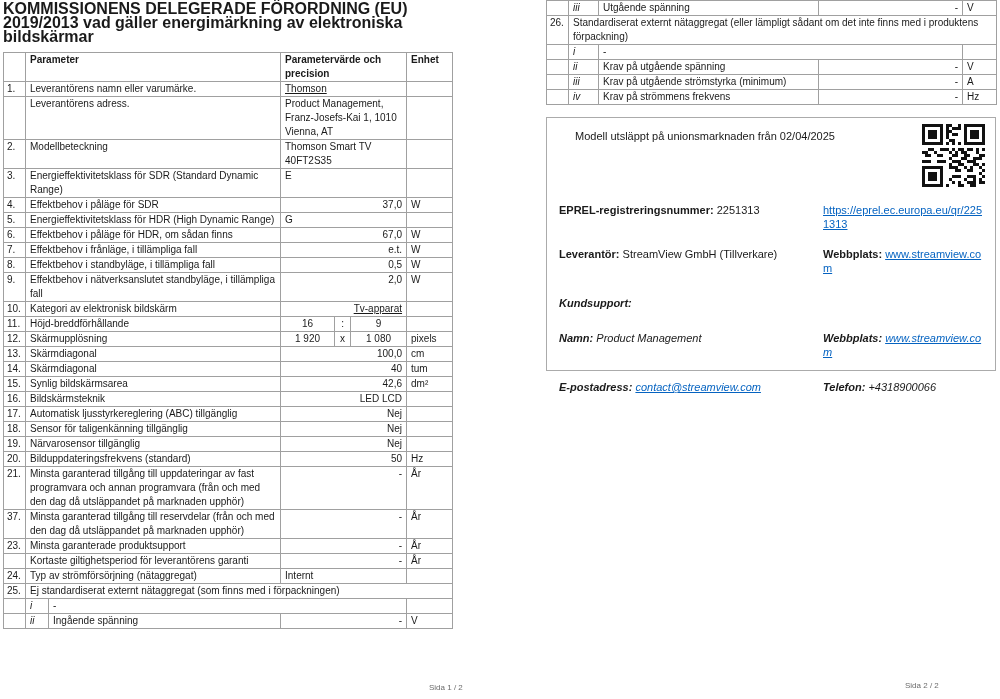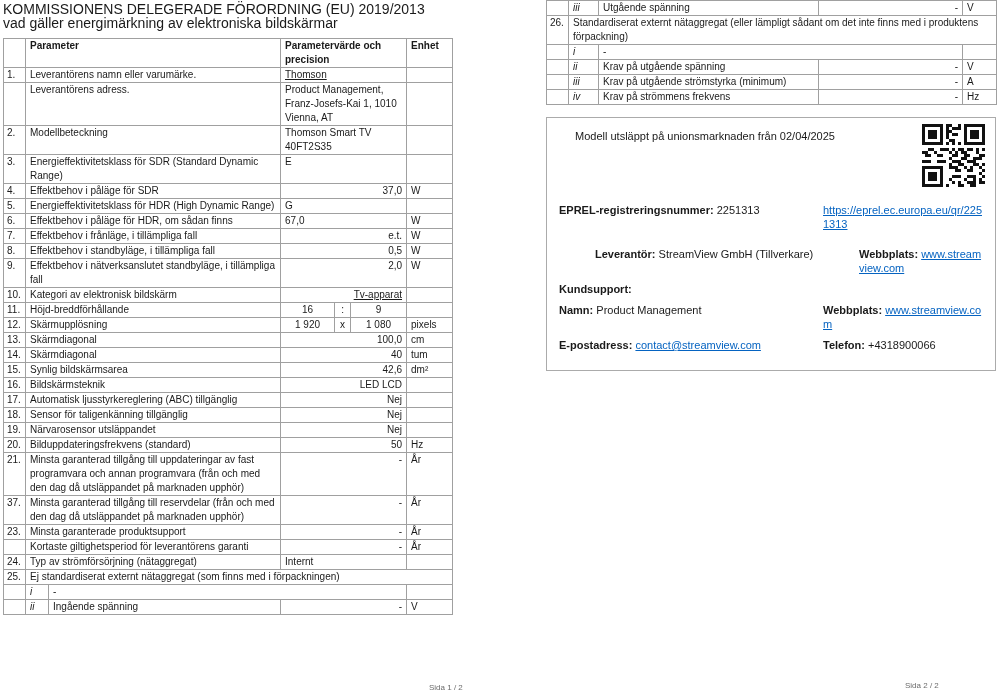--- a/index.html
+++ b/index.html
@@ -5,21 +5,21 @@
   html,body{margin:0;padding:0;}
   body{
     width:1000px;height:699px;position:relative;background:#ffffff;
     font-family:"Liberation Sans", sans-serif;color:#1a1a1a;overflow:hidden;
   }
   
   .page1{position:absolute;left:3px;top:2px;width:449px;}
   .doc-title{
     font-size:23px;font-weight:bold;color:#2d2c8f;margin:0 0 9px 0;letter-spacing:0;
   }
-  .doc-subtitle{font-size:14px;line-height:14px;color:#1a1a1a;width:442px;margin:0 0 8px 0;}
+  .doc-subtitle{font-size:16px;line-height:14px;color:#1a1a1a;width:442px;margin:0 0 8px 0;font-weight:bold;}
   table.ptable{border-collapse:collapse;table-layout:fixed;width:449px;padding-left:36px;}
   table.ptable td{
     border:1px solid #a0a0a0;font-size:10px;line-height:14px;
     padding:0 4px;vertical-align:top;word-wrap:break-word;
   }
   table.ptable td.hdr{font-weight:bold;}
   table.ptable td.num{padding-left:3px;}
   table.ptable td.subnum{font-style:italic;}
   table.ptable td.ctr{text-align:center;}
   
@@ -29,22 +29,22 @@
     border:1px solid #ababab;box-sizing:border-box;padding:8px 12px 0 12px;
     font-size:11px;line-height:14px;
   }
   .box-top{position:relative;height:64px;}
   .release-text{max-width:340px;padding-top:3px;margin-left:16px;}
   .qr{position:absolute;right:-2px;top:-2px;}
   .grid-row{display:grid;grid-template-columns:264px 1fr;column-gap:0;}
   .lbl{font-weight:bold;}
   .lnk{color:#0563c1;text-decoration:underline;word-break:break-all;}
   .eprel-row{margin-top:13px;}
-  .sup-row{margin-top:16px;margin-left:36px;}
-  .mrow{margin-top:7px;}
+  .sup-row{margin-top:16px;}
+  .mrow{margin-top:21px;font-style:italic;}
   .addr-block{margin-top:7px;line-height:13.5px;}
   .page-footer{position:absolute;font-size:8px;color:#6b6b6b;}
   #footer1{left:429px;top:683px;}
   #footer2{left:905px;top:681px;}
   a{cursor:pointer;}
 </style>
 </head>
 <body>
 
 <div class="page1">
@@ -99,21 +99,21 @@
         </tr>
         <tr>
           <td class="num">5.</td>
           <td colspan="2">Energieffektivitetsklass för HDR (High Dynamic Range)</td>
           <td colspan="3" style="text-align: left;">G</td>
           <td class="unit"></td>
         </tr>
         <tr>
           <td class="num">6.</td>
           <td colspan="2">Effektbehov i påläge för HDR, om sådan finns</td>
-          <td colspan="3" style="">67,0</td>
+          <td colspan="3" style="text-align: right;">67,0</td>
           <td class="unit">W</td>
         </tr>
         <tr>
           <td class="num">7.</td>
           <td colspan="2">Effektbehov i frånläge, i tillämpliga fall</td>
           <td colspan="3" style="text-align: right;">e.t.</td>
           <td class="unit">W</td>
         </tr>
         <tr>
           <td class="num">8.</td>
@@ -180,21 +180,21 @@
           <td class="unit"></td>
         </tr>
         <tr>
           <td class="num">18.</td>
           <td colspan="2">Sensor för taligenkänning tillgänglig</td>
           <td colspan="3" style="text-align: right;">Nej</td>
           <td class="unit"></td>
         </tr>
         <tr>
           <td class="num">19.</td>
-          <td colspan="2">Närvarosensor utsläppandet</td>
+          <td colspan="2">Närvarosensor tillgänglig</td>
           <td colspan="3" style="text-align: right;">Nej</td>
           <td class="unit"></td>
         </tr>
         <tr>
           <td class="num">20.</td>
           <td colspan="2">Bilduppdateringsfrekvens (standard)</td>
           <td colspan="3" style="text-align: right;">50</td>
           <td class="unit">Hz</td>
         </tr>
         <tr>

